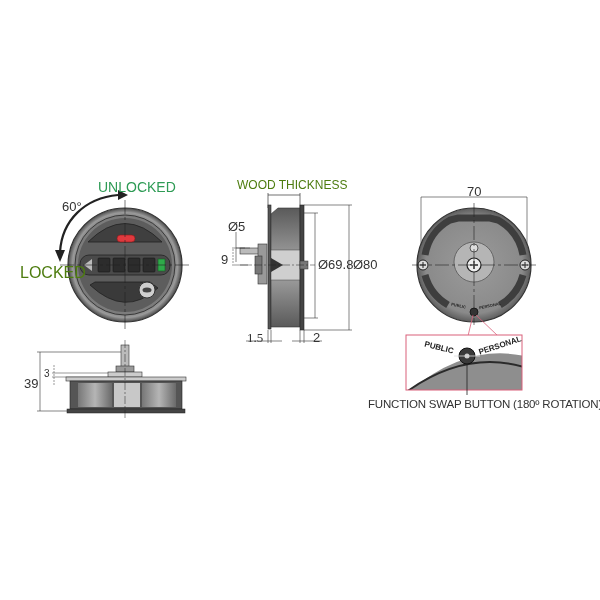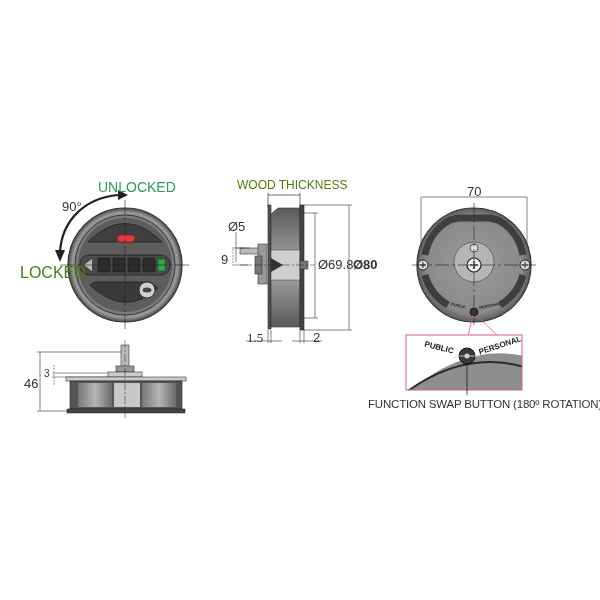--- a/index.html
+++ b/index.html
@@ -172,31 +172,31 @@
     <rect x="78" y="383" width="34" height="24" fill="url(#gDrum)"></rect>
     <rect x="142" y="383" width="34" height="24" fill="url(#gDrum)"></rect>
     <rect x="114" y="383" width="26" height="24" fill="#c8c8c8"></rect>
     <rect x="67" y="409" width="118" height="4" fill="#444" stroke="#222" stroke-width="0.5"></rect>
     <line x1="125" y1="340" x2="125" y2="420" stroke="#222" stroke-width="0.5" stroke-dasharray="8,2,2,2"></line>
   </g>
 </svg>
 
 <span class="lbl green" style="left:98px;top:180px;">UNLOCKED</span>
 <span class="lbl red" style="left:20px;top:265px;font-size:16px;">LOCKED</span>
-<span class="lbl dim" style="left:62px;top:200px;">90°</span>
+<span class="lbl dim" style="left:62px;top:200px;">60°</span>
 
 <span class="lbl red" style="left:237px;top:179px;">WOOD THICKNESS</span>
 <span class="lbl dim" style="left:228px;top:220px;">Ø5</span>
 <span class="lbl dim" style="left:221px;top:253px;">9</span>
 <span class="lbl dim" style="left:318px;top:258px;">Ø69.8</span>
-<span class="lbl dim" style="left:353px;top:258px;font-weight:bold;">Ø80</span>
+<span class="lbl dim" style="left:353px;top:258px;">Ø80</span>
 <span class="lbl dim" style="left:247px;top:331px;font-family:Liberation Serif, serif;">1.5</span>
 <span class="lbl dim" style="left:313px;top:331px;">2</span>
 
 <span class="lbl dim" style="left:467px;top:185px;">70</span>
 <span class="lbl" style="left:451px;top:304px;font-size:4px;color:#222;font-weight:bold;transform:rotate(12deg);">PUBLIC</span>
 <span class="lbl" style="left:479px;top:304px;font-size:4px;color:#222;font-weight:bold;transform:rotate(-12deg);">PERSONAL</span>
 <span class="lbl" style="left:424px;top:344px;font-size:8px;color:#222;font-weight:bold;transform:rotate(14deg);">PUBLIC</span>
 <span class="lbl" style="left:478px;top:342px;font-size:8px;color:#222;font-weight:bold;transform:rotate(-18deg);">PERSONAL</span>
 <span class="lbl cap" style="left:368px;top:399px;">FUNCTION SWAP BUTTON (180º ROTATION)</span>
 
-<span class="lbl dim" style="left:24px;top:377px;">46</span>
+<span class="lbl dim" style="left:24px;top:377px;">39</span>
 <span class="lbl dim" style="left:44px;top:369px;font-size:10px;">3</span>
 
 </body></html>

